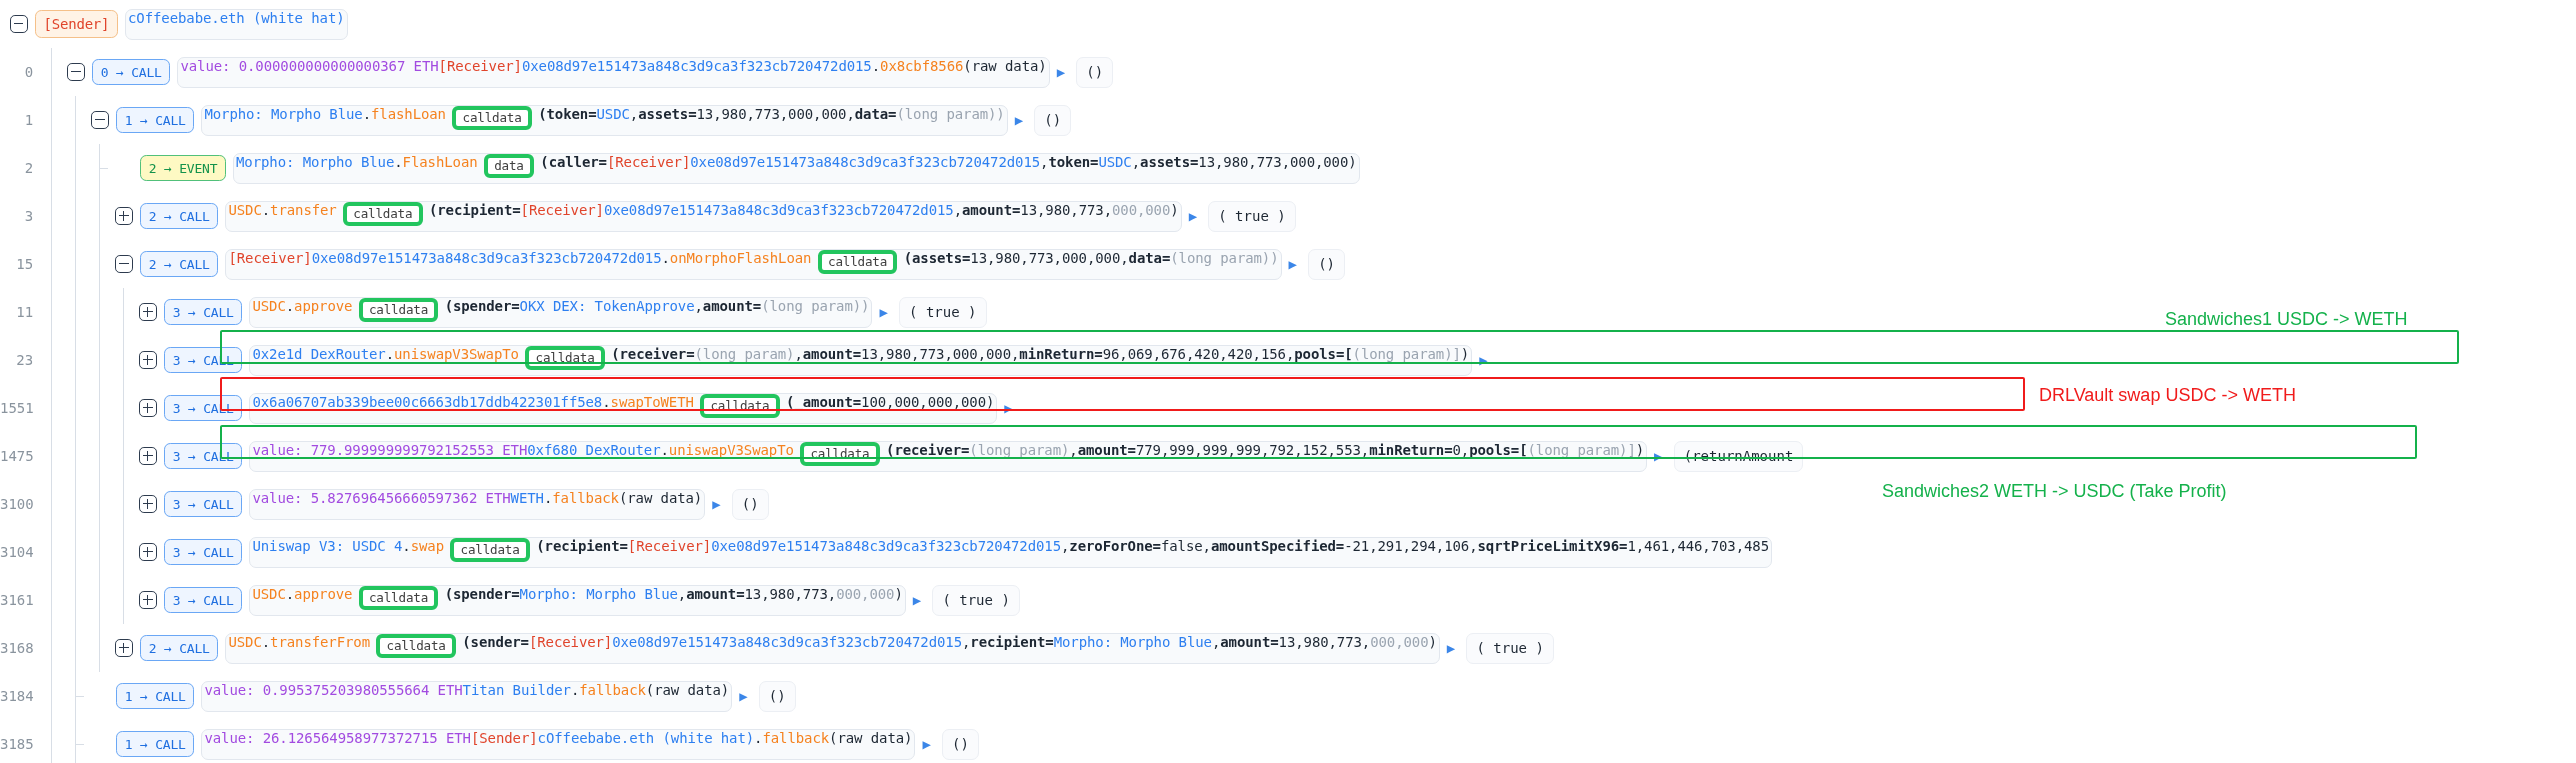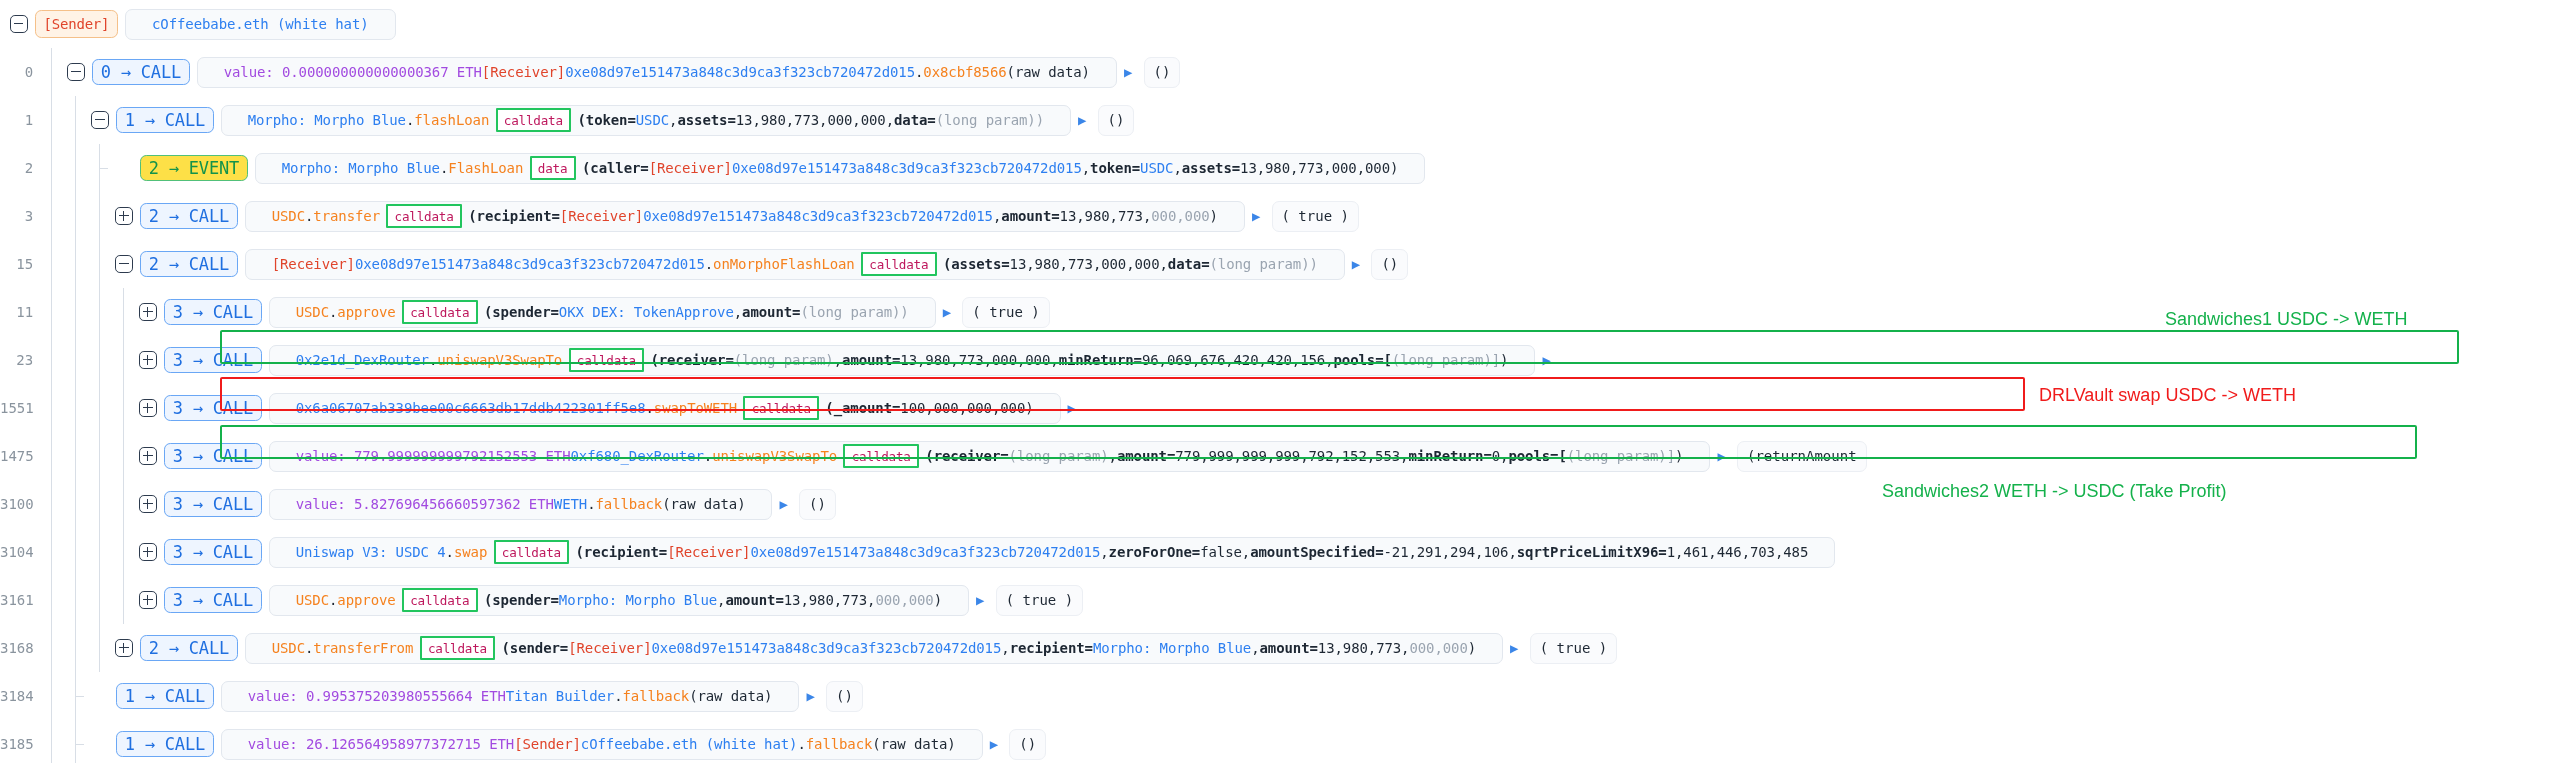--- a/index.html
+++ b/index.html
@@ -88,62 +88,62 @@
   }
   .toggle-spacer { width: 25px; min-width: 25px; flex: 0 0 auto; }
 
   
   .badge {
     display: inline-flex;
     align-items: center;
     height: 26.6px;
     padding: 0 7.7px;
     border-radius: 6.3px;
-    font-size: 17px;
+    font-size: 13px;
     font-family: "DejaVu Sans Mono", "Liberation Mono", monospace;
     flex: 0 0 auto;
     letter-spacing: -0.2px;
   }
   .badge-call {
     border: 1.4px solid #6aa7f5;
     background: #eef5ff;
     color: #1f6fe0;
     margin-right: 7px;
   }
   .badge-event {
     border: 1.4px solid #51c07a;
-    background: #fde047;
+    background: #fef9c3;
     color: #13924b;
     margin-right: 7px;
   }
   .badge-sender {
     border: 1.4px solid #f5c089;
     background: #fff3e6;
     color: #e0442b;
     margin-right: 7px;
     height: 28px;
     font-size: 14px;
   }
   .badge-tag {
-    border: 2px solid #22c55e;
+    border: 4px solid #22c55e;
     background: #ffffff;
-    color: #be185d;
+    color: #404040;
     height: 24px;
     padding: 0 6.3px;
-    border-radius: 1px;
+    border-radius: 6px;
     font-size: 12.6px;
     margin: 0 6.3px;
   }
 
   
   .pill {
     display: inline-flex;
-    align-items: center;
+    align-items: flex-start;
     height: 31px;
-    padding: 0 26px;
+    padding: 0 2px;
     border: 1px solid #e2e7ee;
     border-radius: 7px;
     background: #f8fafc;
     font-size: 14px;
     flex: 0 0 auto;
     letter-spacing: -0.1px;
   }
   .ret {
     display: inline-flex;
     align-items: center;

